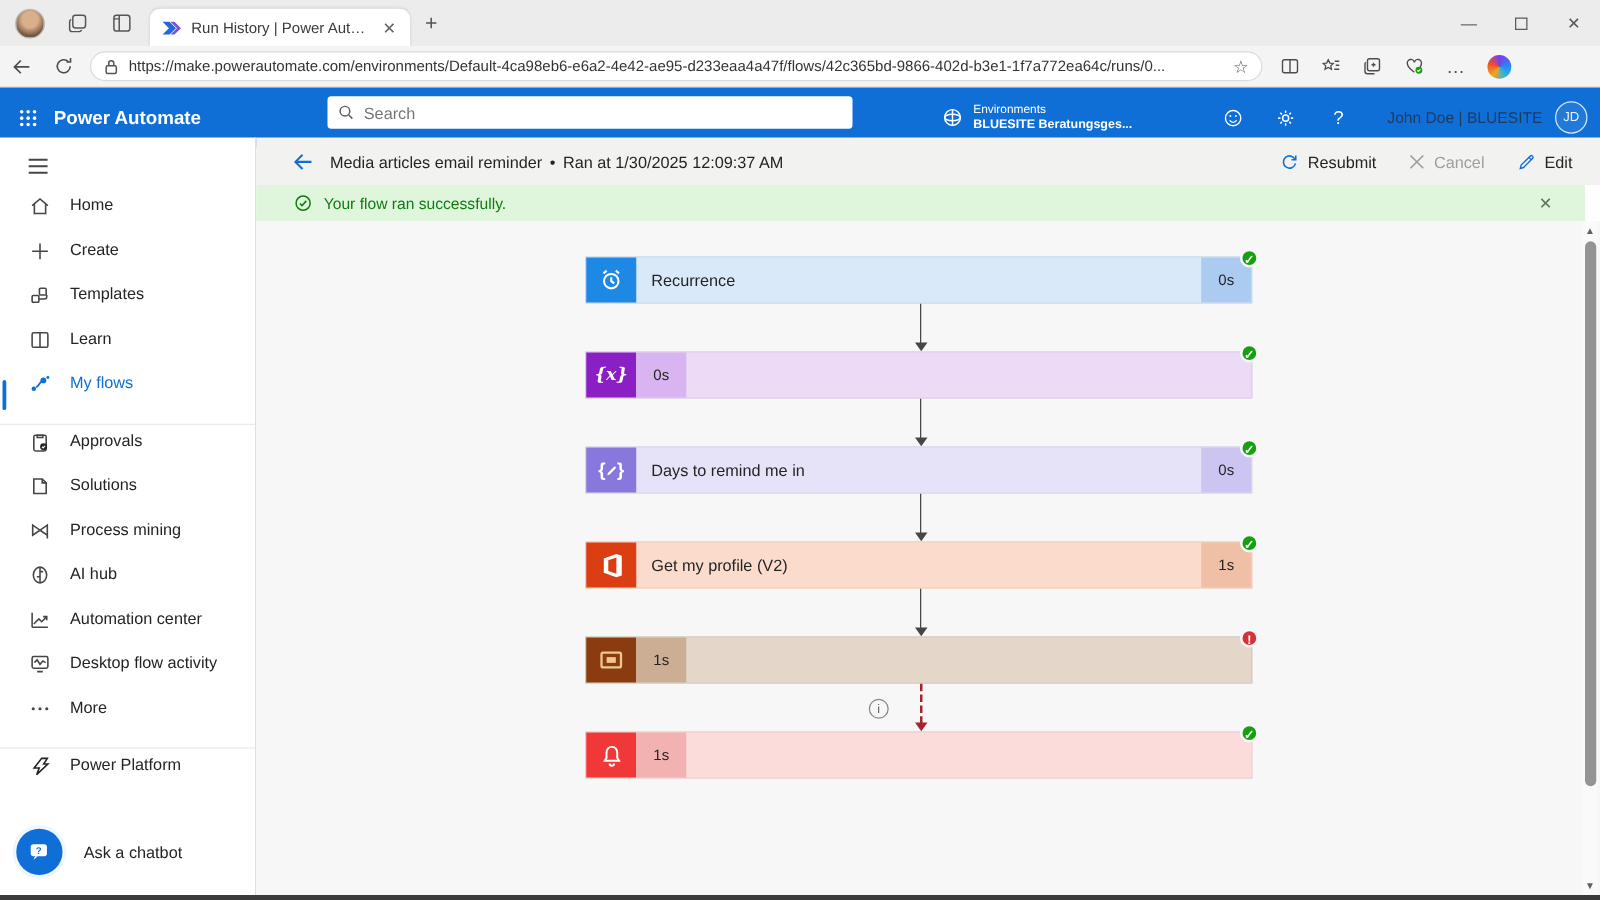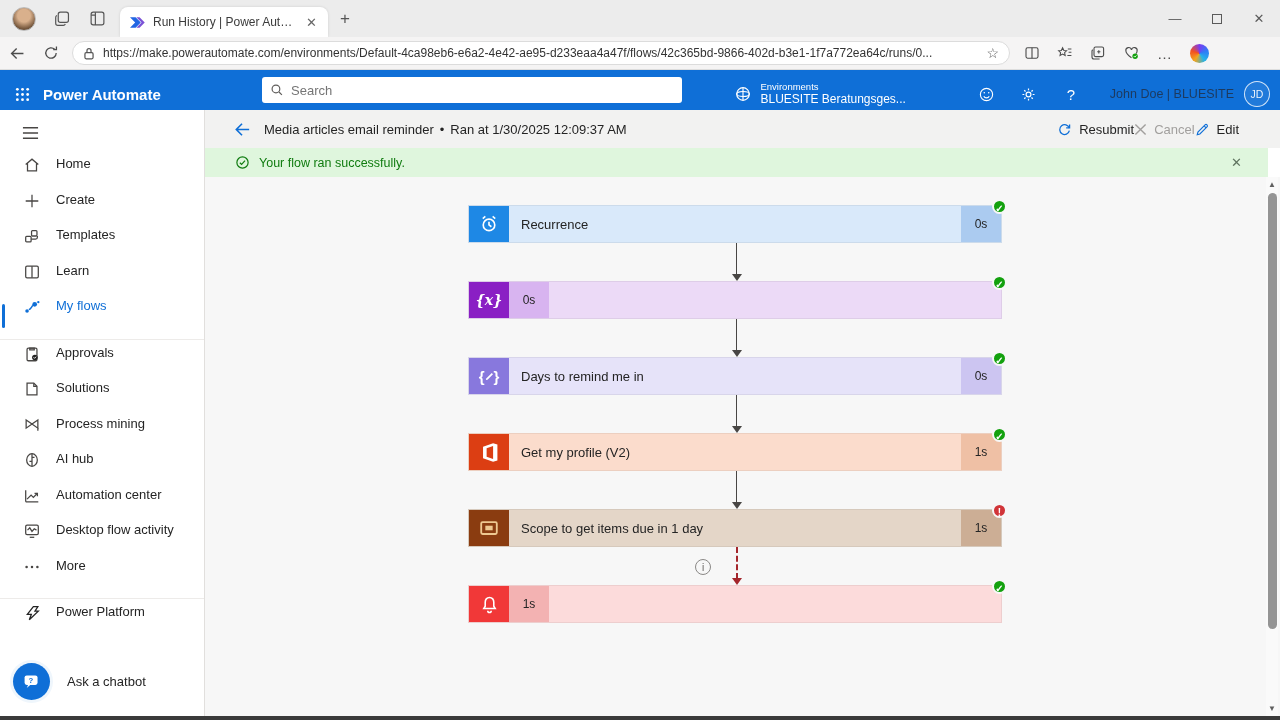--- a/index.html
+++ b/index.html
@@ -30,21 +30,21 @@
   
   .app-header { position:absolute; top:70px; left:0; right:0; height:48px; background:var(--brand,#0f6fd7); display:flex; align-items:center; color:#fff; }
   .waffle { padding:0 13px 0 15px; }
   .app-name { font-size:15px; font-weight:bold; white-space:nowrap; }
   .search-box { position:absolute; left:262px; top:7px; width:420px; height:26px; background:#fff; border-radius:3px; display:flex; align-items:center; padding:0 8px; gap:7px; }
   .search-box input { border:none; outline:none; flex:1; font-size:13px; font-family:inherit; color:#242424; background:transparent; }
   .hdr-right { position:absolute; right:10px; display:flex; align-items:center; gap:0; }
   .env-picker { display:flex; align-items:center; gap:8px; padding-right:60px; }
   .env-lines { line-height:1.15; }
   .env-label { font-size:9.5px; }
-  .env-name { font-size:12px; font-weight:normal; }
+  .env-name { font-size:10px; font-weight:bold; }
   .hdr-btn { width:42px; display:flex; justify-content:center; align-items:center; font-size:15px; }
   .user-name { font-size:12.5px; color:#1d3a5f; margin:0 10px 0 18px; white-space:nowrap; }
   .user-avatar { width:26px; height:26px; border-radius:50%; border:1.5px solid rgba(255,255,255,.8); display:flex; align-items:center; justify-content:center; font-size:10.5px; color:#eaf2fb; background:rgba(255,255,255,.08); }
 
   
   .sidebar { position:absolute; top:110px; left:0; bottom:4px; width:205px; background:#fff; border-right:1px solid #e1dfdd; display:flex; flex-direction:column; padding-top:8px; }
   .hamburger { height:30px; display:flex; align-items:center; padding-left:22px; margin-bottom:8px; }
   .nav-item { height:35.5px; display:flex; align-items:flex-start; gap:14px; padding-left:22px; position:relative; cursor:default; }
   .nav-item .nav-label { font-size:13px; color:#242424; }
   .nav-icon { width:20px; display:flex; justify-content:center; }
@@ -52,21 +52,21 @@
   .nav-item.selected::before { content:""; position:absolute; left:2px; top:6px; bottom:6px; width:3px; border-radius:2px; background:var(--brand,#0f6fd7); }
   .nav-divider { height:1px; background:#edebe9; margin:5px 0; }
   .side-spacer { flex:1; }
   .chatbot-row { display:flex; align-items:center; gap:17px; padding:0 0 16px 13px; }
   .chatbot-circle { width:37px; height:37px; border-radius:50%; background:var(--brand,#0f6fd7); display:flex; align-items:center; justify-content:center; box-shadow:0 0 0 3px #eff6fc; }
 
   
   .run-header { position:absolute; top:110px; left:205px; right:0; height:38px; background:#f2f2f1; display:flex; align-items:center; }
   .back-btn { padding:0 12px 0 28px; }
   .run-title { font-size:13px; color:#242424; display:flex; gap:6px; align-items:center; white-space:nowrap; }
-  .run-actions { margin-left:auto; display:flex; padding-right:41px; }
+  .run-actions { margin-left:auto; display:flex; gap:26px; padding-right:22px; }
   .action-btn { display:flex; align-items:center; gap:7px; font-size:13px; color:#242424; }
   .action-btn.disabled { color:#a19f9d; }
 
   
   .banner { position:absolute; top:148px; left:205px; right:12px; height:29px; display:flex; align-items:center; padding-left:30px; gap:9px; }
   .banner-text { font-size:12.5px; }
   .banner-close { position:absolute; right:26px; color:#5f735f; font-size:13px; }
 
   
   .canvas { position:absolute; top:177px; left:205px; right:0; bottom:4px; background:#f7f7f7; }
@@ -507,21 +507,20 @@
       <div class="head"></div>
     </div>
 
   <div class="flow-step" style="top: 332px; background: rgb(228, 214, 200);">
     <div class="step-icon" style="background: rgb(138, 60, 16);">
       <svg width="22" height="22" viewBox="0 0 24 24">
           <rect x="3.5" y="5.5" width="17" height="13" rx="1.5" fill="none" stroke="#eec890" stroke-width="2"></rect>
           <rect x="8" y="9.5" width="8" height="5" fill="#eec890"></rect>
         </svg>
     </div>
-    <div class="step-label">Scope to get items due in 1 day</div>
     <div class="step-chip" style="background: rgb(204, 174, 149);">1s</div>
     <div class="step-badge" style="background: rgb(209, 52, 56);">!</div>
   </div>
 
   <div class="connector dashed" style="top:370px">
       <div class="line"></div>
       <div class="head"></div>
     </div>
   <div class="info-bubble">i</div>
 

